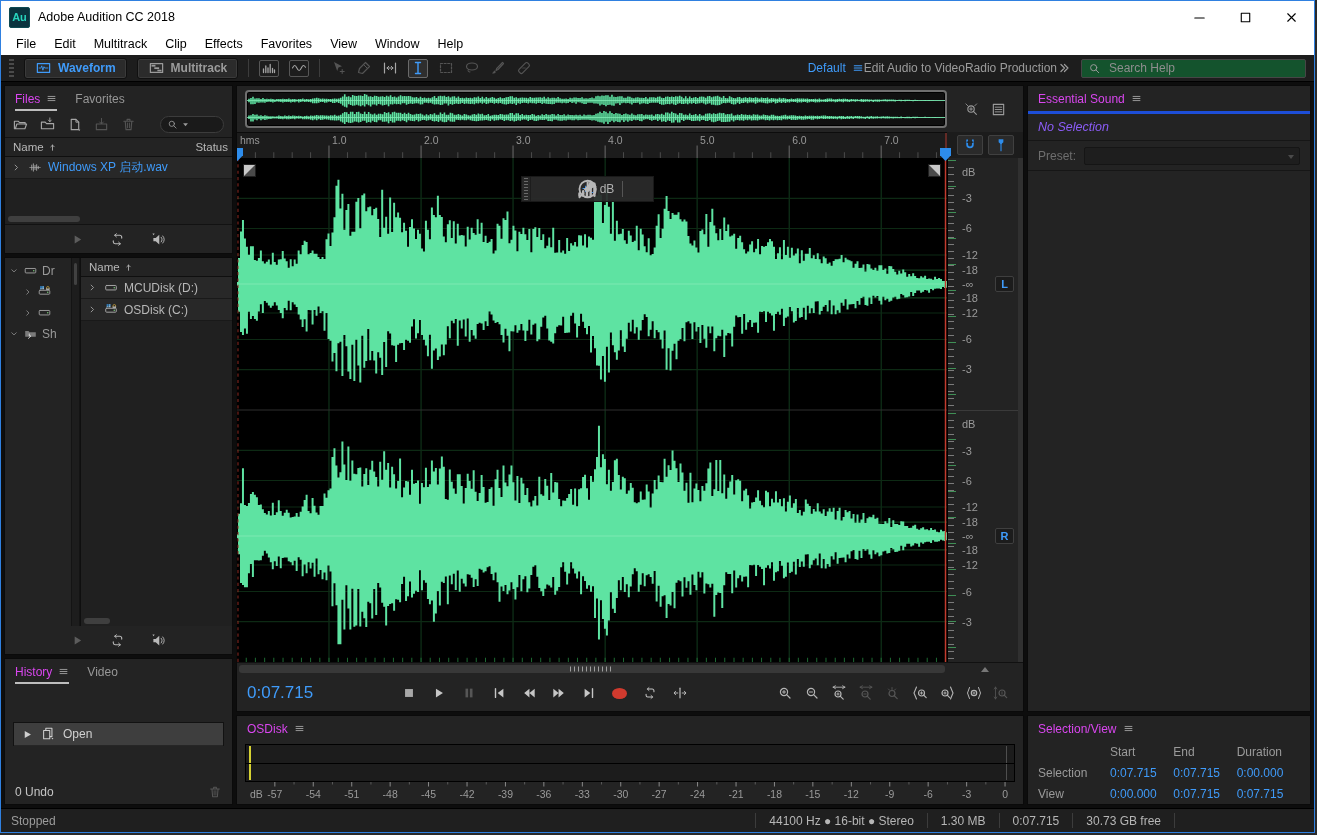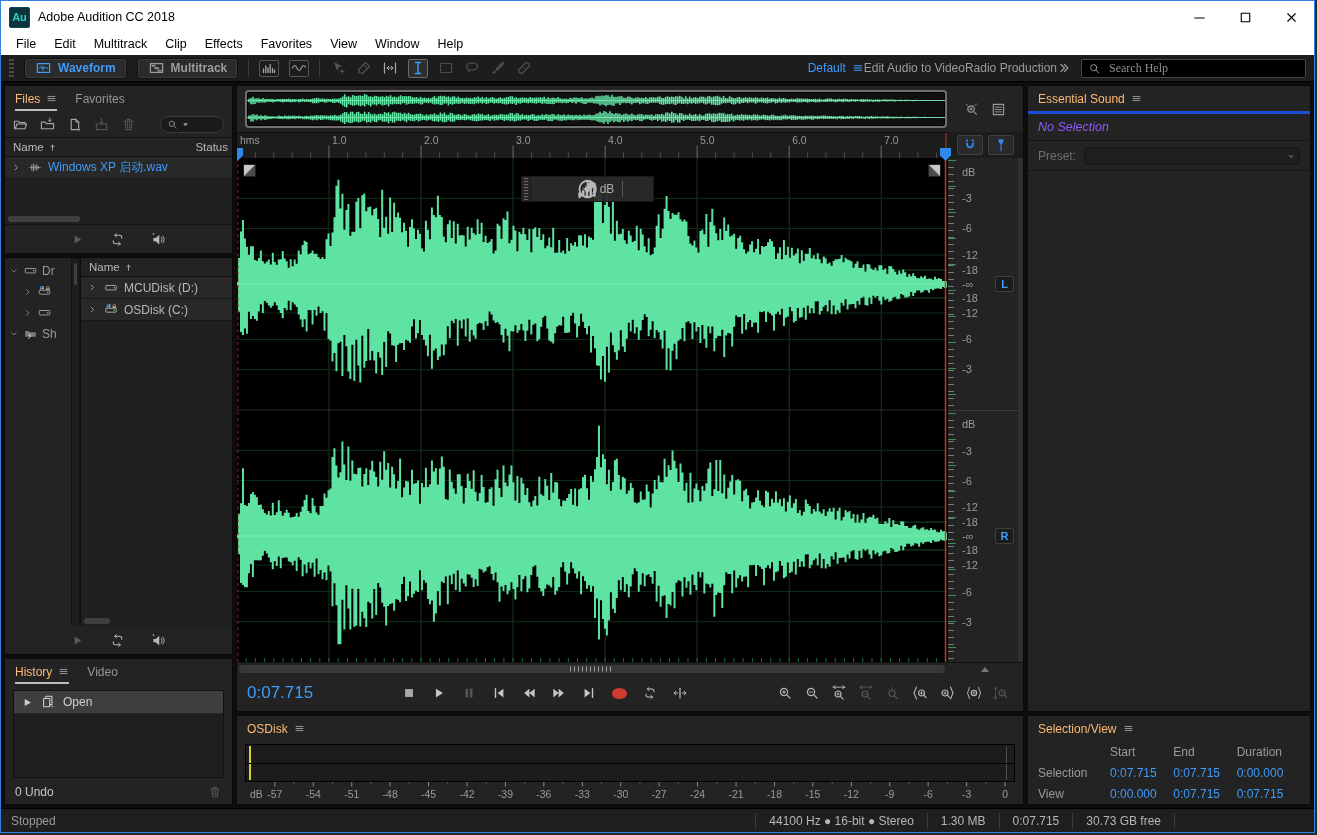--- a/index.html
+++ b/index.html
@@ -27,37 +27,37 @@
   .tsep{width:1px;height:18px;background:#3c3c3c;}
   .toolic{width:16px;height:16px;color:#a6a6a6;display:flex;align-items:center;justify-content:center;}
   .toolic.boxed{border:1px solid #565656;border-radius:2px;width:20px;height:17px;padding:1px;}
   .toolic.active{color:#3f9bfa;border:1px solid #6a6a6a;background:#2e2e2e;width:20px;height:19px;border-radius:2px;padding:1px;}
   .toolic.dis{color:#545454;}
   .wsgroup{margin-left:auto;display:flex;align-items:center;font-size:12px;color:#9c9c9c;}
   .ws{display:flex;gap:6px;align-items:center;}
   .ws.active{color:#3f9bfa;}
   .ws .ic{width:12px;height:12px;}
   .ovfl{color:#9c9c9c;width:14px;height:14px;}
-  .searchbox{width:225px;height:19px;background:#000000;border:1px solid #464646;border-radius:2px;display:flex;align-items:center;gap:6px;padding:0 6px;margin-left:10px;font-family:Liberation Serif, serif;}
+  .searchbox{width:225px;height:19px;background:#14532d;border:1px solid #464646;border-radius:2px;display:flex;align-items:center;gap:6px;padding:0 6px;margin-left:10px;}
   .searchbox .ic{width:13px;height:13px;color:#9a9a9a;flex:none;}
   .searchbox input{flex:1;background:transparent;border:none;outline:none;color:#bbb;font-size:12px;font-family:inherit;min-width:0;}
   .searchbox input::placeholder{color:#8e8e8e;}
 
   
   .main{flex:1;display:flex;gap:3px;padding:3px;min-height:0;background:#0d0d0d;}
   .col{display:flex;flex-direction:column;gap:3px;min-width:0;}
   .col.left{width:229px;flex:none;}
   .col.center{flex:1;}
   .col.right{width:284px;flex:none;}
   .panel{background:#232323;display:flex;flex-direction:column;min-height:0;overflow:hidden;border:1px solid #0a0a0a;}
 
   
   .tabs{display:flex;align-items:center;height:25px;padding:0 10px;gap:18px;background:#232323;flex:none;font-size:12px;}
   .tab{color:#979797;display:inline-flex;gap:6px;align-items:center;position:relative;}
-  .tab.active{color:#fdba74;}
+  .tab.active{color:#d946ef;}
   .tab.active.ul::after{content:"";position:absolute;left:0;right:0;bottom:-5px;height:2px;background:#bdbdbd;}
   .tab .pm{width:11px;height:11px;color:#9a9a9a;}
   .tabspacer{margin-left:auto;}
 
   
   #files-panel{height:169px;flex:none;}
   .ftools{height:26px;display:flex;align-items:center;padding:0 8px;gap:12px;flex:none;}
   .ftools .toolic{width:15px;height:15px;}
   .searchpill{width:64px;height:17px;border-radius:9px;background:#1a1a1a;border:1px solid #3c3c3c;display:flex;align-items:center;gap:2px;padding:0 6px;margin-left:auto;}
   .searchpill .ic{width:11px;height:11px;color:#9a9a9a;}
@@ -84,21 +84,21 @@
   .mtree{width:66px;padding-top:2px;font-size:12px;color:#9a9a9a;flex:none;overflow:hidden;}
   .mtrow{height:21px;display:flex;align-items:center;gap:4px;padding-left:4px;white-space:nowrap;}
   .mtrow.ind{padding-left:18px;}
   .mtrow .chev{width:10px;height:10px;color:#8a8a8a;flex:none;}
   .mtrow .ficon{width:15px;height:13px;color:#9a9a9a;flex:none;}
   .msplit{width:9px;background:#1d1d1d;border-left:1px solid #141414;border-right:1px solid #141414;position:relative;flex:none;}
   .msplit::after{content:"";position:absolute;top:5px;left:2px;width:3px;height:22px;background:#414141;border-radius:2px;}
   .mlist{flex:1;display:flex;flex-direction:column;background:#202020;border-left:1px solid #0f0f0f;min-height:0;}
 
   
-  #history-panel{height:147px;flex:none;}
+  #history-panel{height:147px;flex:none;gap:32px;}
   .hwell{flex:1;margin:6px 8px 2px;background:#1e1e1e;border:1px solid #121212;display:flex;flex-direction:column;min-height:0;}
   .hrow{height:23px;display:flex;align-items:center;gap:8px;padding:0 8px;background:#3e3e3e;border-bottom:1px solid #262626;color:#d0d0d0;font-size:12px;flex:none;}
   .hrow .ic{color:#cfcfcf;}
   .hfoot{height:24px;display:flex;align-items:center;padding:0 10px;color:#c4c4c4;font-size:12px;flex:none;}
   .hfoot .ic{margin-left:auto;width:14px;height:14px;color:#565656;}
 
   
   .ovrow{display:flex;align-items:center;height:46px;padding-left:8px;flex:none;}
   .ovwrap{flex:1;height:38px;border:2px solid #6f6f6f;border-radius:4px;background:#101010;box-shadow:inset 0 0 0 1px #000;}
   .ovwrap svg{width:100%;height:100%;display:block;}

